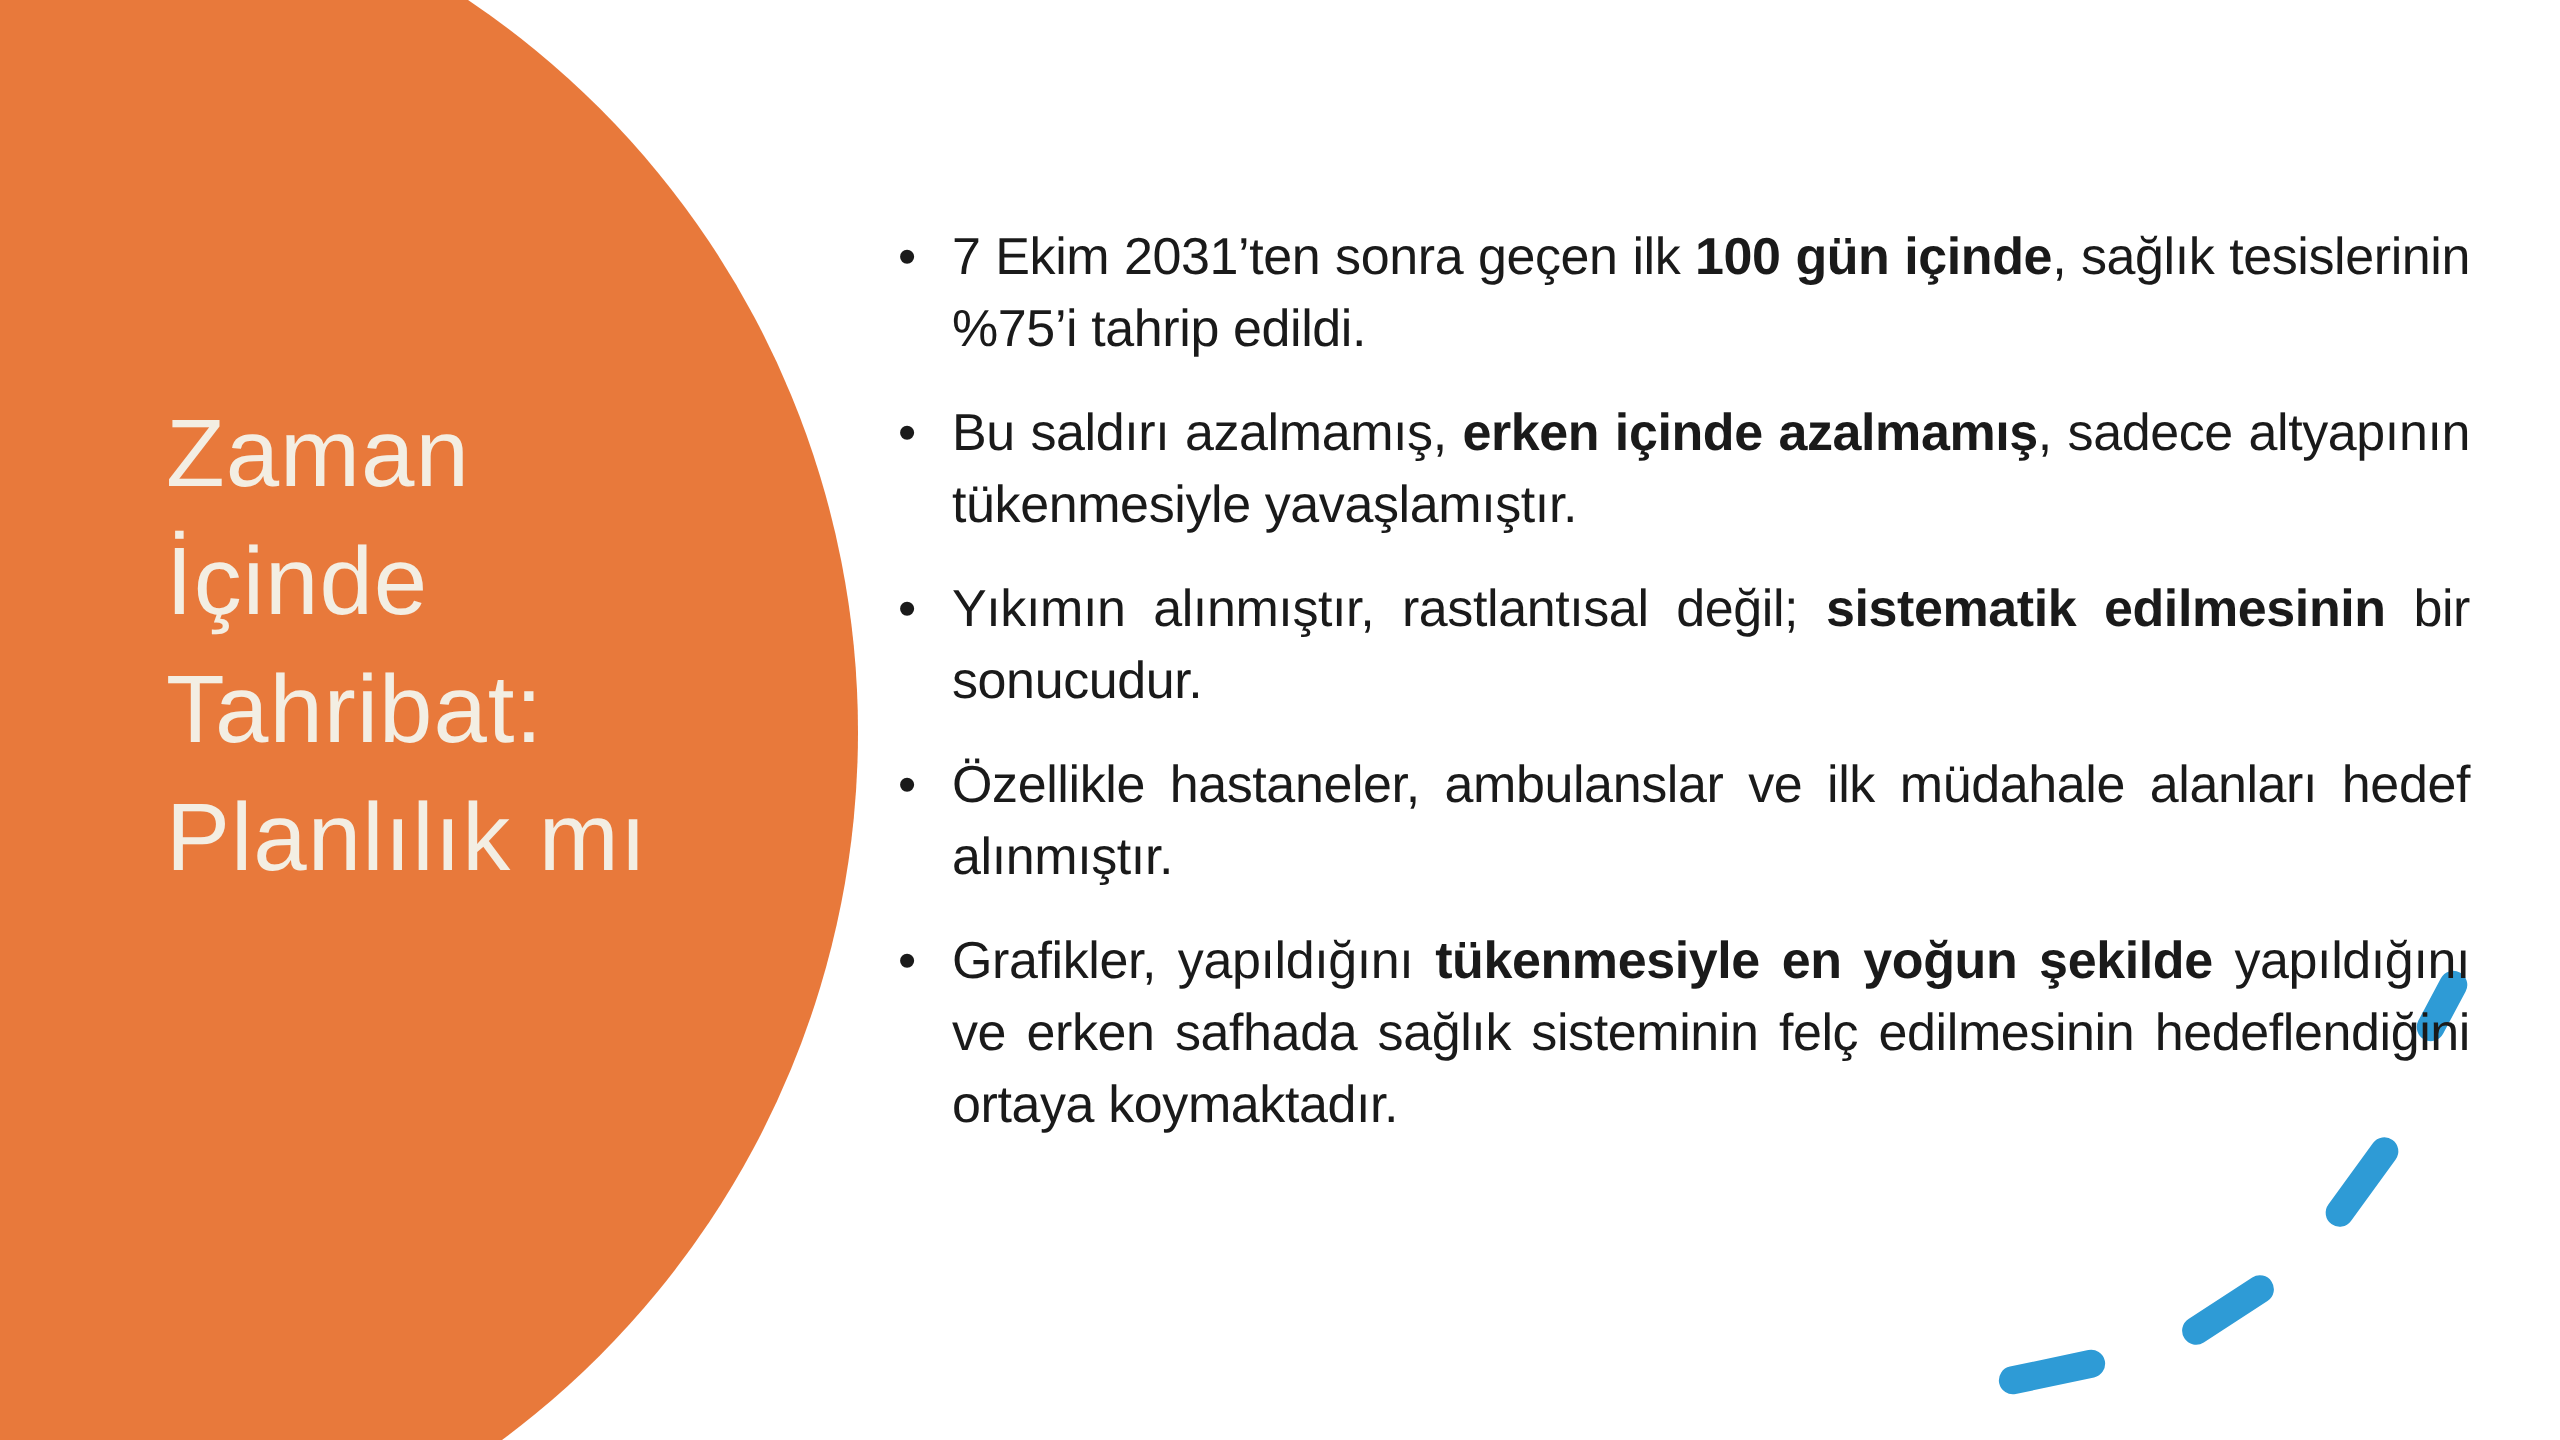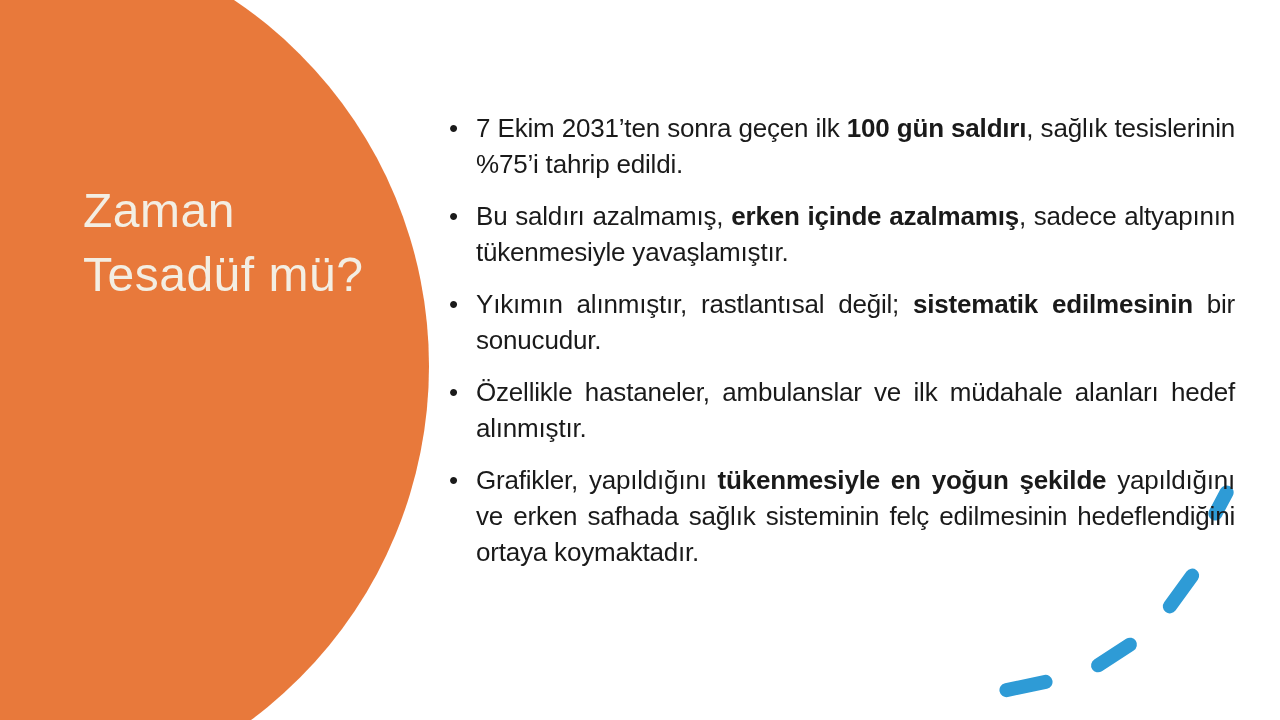--- a/index.html
+++ b/index.html
@@ -21,21 +21,21 @@
     top: -75px;
     width: 882px;
     height: 882px;
     border-radius: 50%;
     background: var(--orange, #E8793B);
     z-index: 1;
   }
   .title {
     position: absolute;
     left: 83px;
-    top: 179px;
+    top: 196px;
     margin: 0;
     z-index: 2;
     color: var(--cream, #F3EEE3);
     font-size: 48px;
     line-height: 64px;
     font-weight: 400;
     letter-spacing: 0.5px;
   }
   .title .title-line {
     display: block;
@@ -84,25 +84,27 @@
 </style>
 </head>
 <body>
 
 <div class="slide" style="--bg: #FFFFFF; --orange: #E8793B; --cream: #F3EEE3; --ink: #1A1A1A; --blue: #2E9BD6;">
 
   <div class="orange-circle"></div>
 
   <h1 class="title">
     <span class="title-line">Zaman</span>
-    <span class="title-line">Tesadüf mü?</span>
+    <span class="title-line">İçinde</span>
+    <span class="title-line">Tahribat:</span>
+    <span class="title-line">Planlılık mı</span>
   </h1>
 
   <ul class="bullets">
-      <li class="bullet-item"><span class="bullet-marker">•</span><span class="seg-regular">7 Ekim 2031’ten sonra geçen ilk </span><span class="seg-bold">100 gün saldırı</span><span class="seg-regular">, sağlık tesislerinin %75’i tahrip edildi.</span></li>
+      <li class="bullet-item"><span class="bullet-marker">•</span><span class="seg-regular">7 Ekim 2031’ten sonra geçen ilk </span><span class="seg-bold">100 gün içinde</span><span class="seg-regular">, sağlık tesislerinin %75’i tahrip edildi.</span></li>
       <li class="bullet-item"><span class="bullet-marker">•</span><span class="seg-regular">Bu saldırı azalmamış, </span><span class="seg-bold">erken içinde azalmamış</span><span class="seg-regular">, sadece altyapının tükenmesiyle yavaşlamıştır.</span></li>
       <li class="bullet-item"><span class="bullet-marker">•</span><span class="seg-regular">Yıkımın alınmıştır, rastlantısal değil; </span><span class="seg-bold">sistematik edilmesinin</span><span class="seg-regular"> bir sonucudur.</span></li>
       <li class="bullet-item"><span class="bullet-marker">•</span><span class="seg-regular">Özellikle hastaneler, ambulanslar ve ilk müdahale alanları hedef alınmıştır.</span></li>
       <li class="bullet-item"><span class="bullet-marker">•</span><span class="seg-regular">Grafikler, yapıldığını </span><span class="seg-bold">tükenmesiyle en yoğun şekilde</span><span class="seg-regular"> yapıldığını ve erken safhada sağlık sisteminin felç edilmesinin hedeflendiğini ortaya koymaktadır.</span></li>
     </ul>
 
   <div class="dash dash-1"></div>
   <div class="dash dash-2"></div>
   <div class="dash dash-3"></div>
   <div class="dash dash-4"></div>

